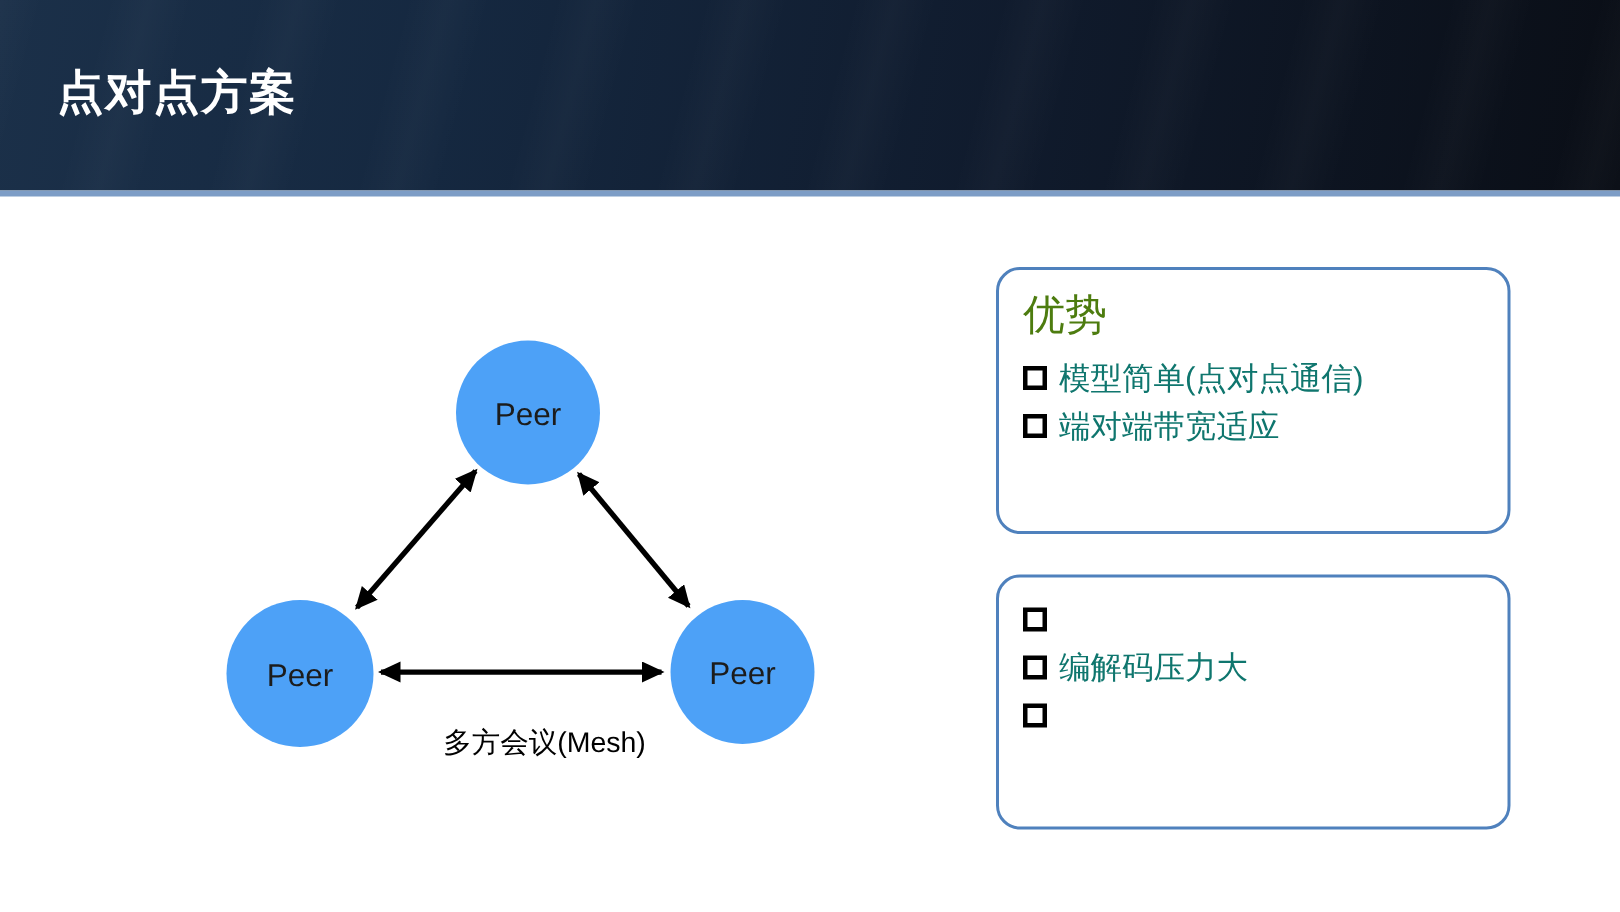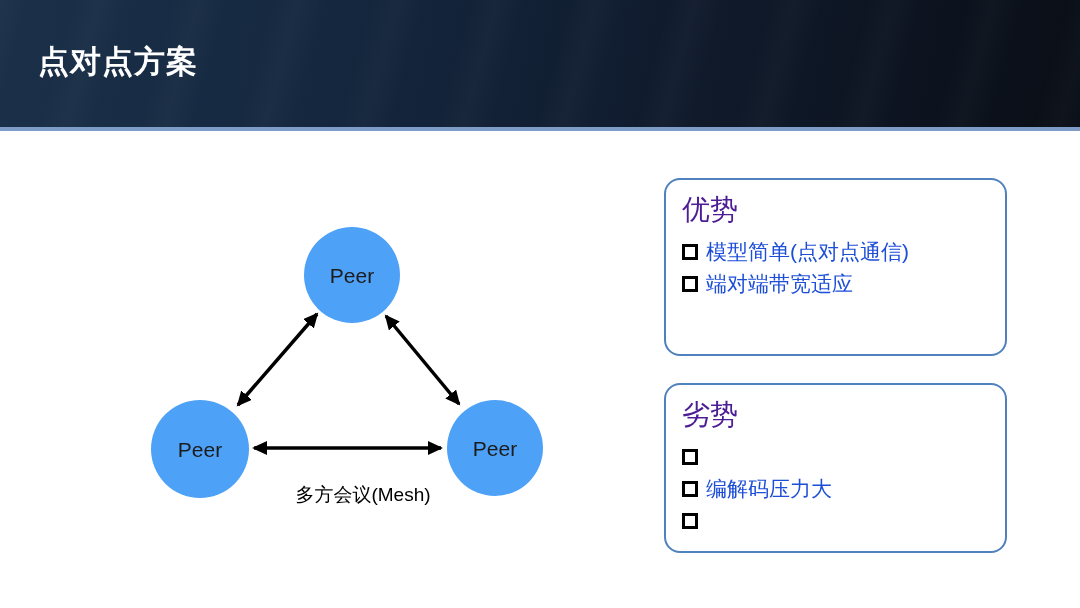--- a/index.html
+++ b/index.html
@@ -73,29 +73,29 @@
     border: 2px solid #4f81bd;
     border-radius: 16px;
     padding: 12px 16px;
   }
   .panel-adv { top: 178px; height: 178px; }
   .panel-dis { top: 383px; height: 170px; }
   .panel-title {
     margin: 2px 0 10px 0;
     font-size: 28px;
     font-weight: 400;
-    color: #4c1d95;
+    color: #4d7c0f;
     line-height: 1.15;
   }
   .panel-item {
     display: flex;
     align-items: center;
     height: 32px;
     font-size: 21px;
-    color: #1d4ed8;
+    color: #0f766e;
     white-space: nowrap;
   }
   .bullet {
     flex: none;
     width: 10px;
     height: 10px;
     border: 3px solid #000000;
     margin-right: 8px;
   }
 </style>
@@ -136,21 +136,20 @@
       <span class="bullet"></span>
       <span>模型简单(点对点通信)</span>
     </div>
     <div class="panel-item">
       <span class="bullet"></span>
       <span>端对端带宽适应</span>
     </div>
   </section>
 
   <section class="panel panel-dis">
-    <h2 class="panel-title">劣势</h2>
     <div class="panel-item">
       <span class="bullet"></span>
     </div>
     <div class="panel-item">
       <span class="bullet"></span>
       <span>编解码压力大</span>
     </div>
     <div class="panel-item">
       <span class="bullet"></span>
     </div>

